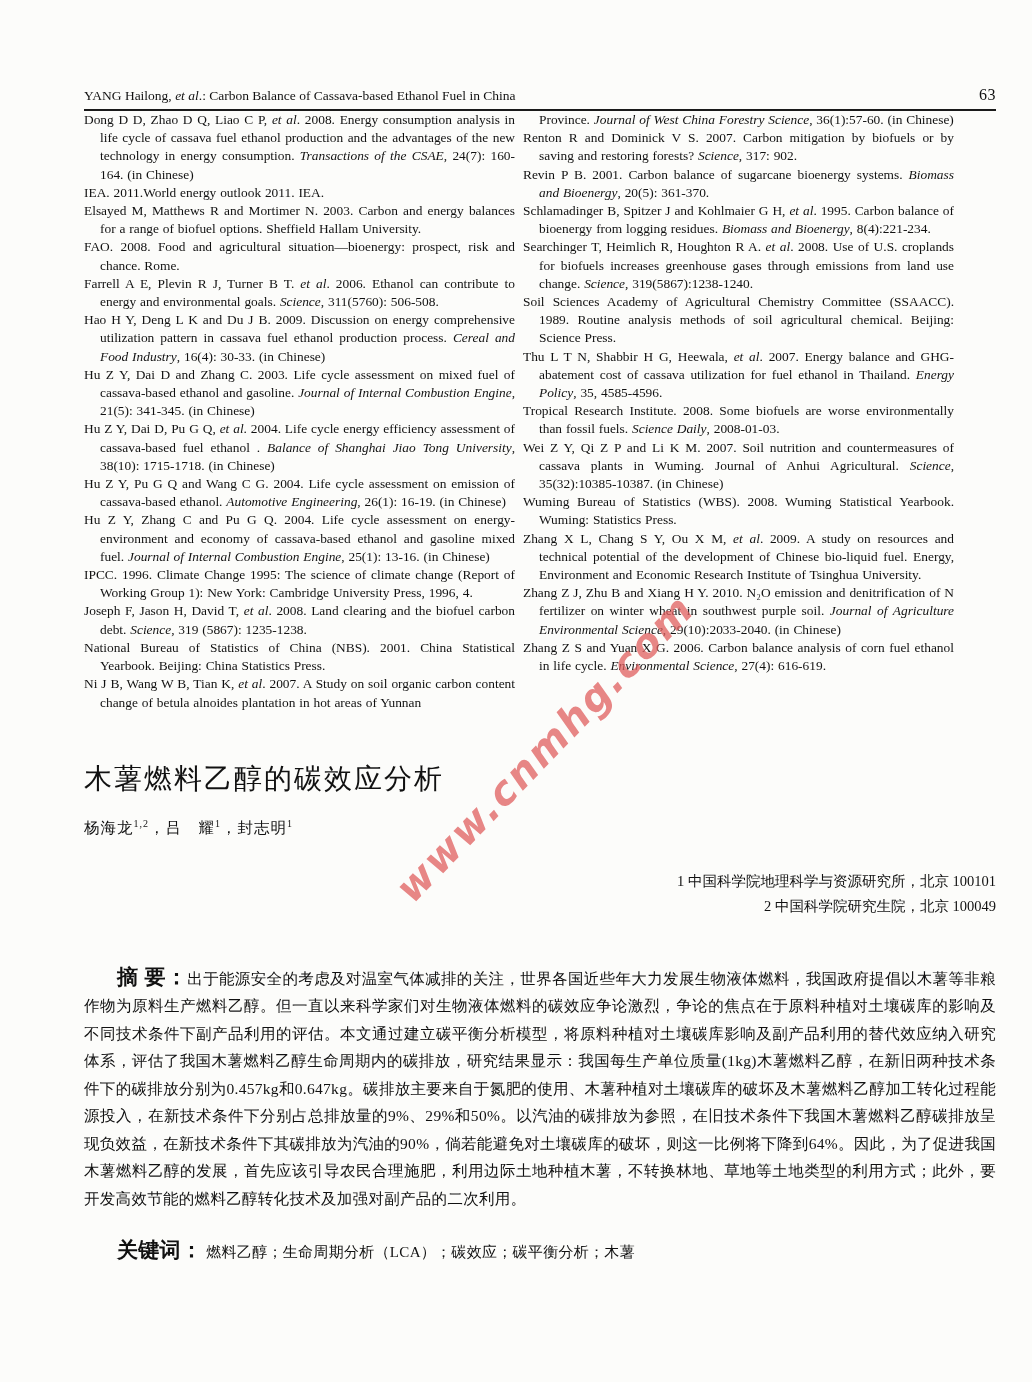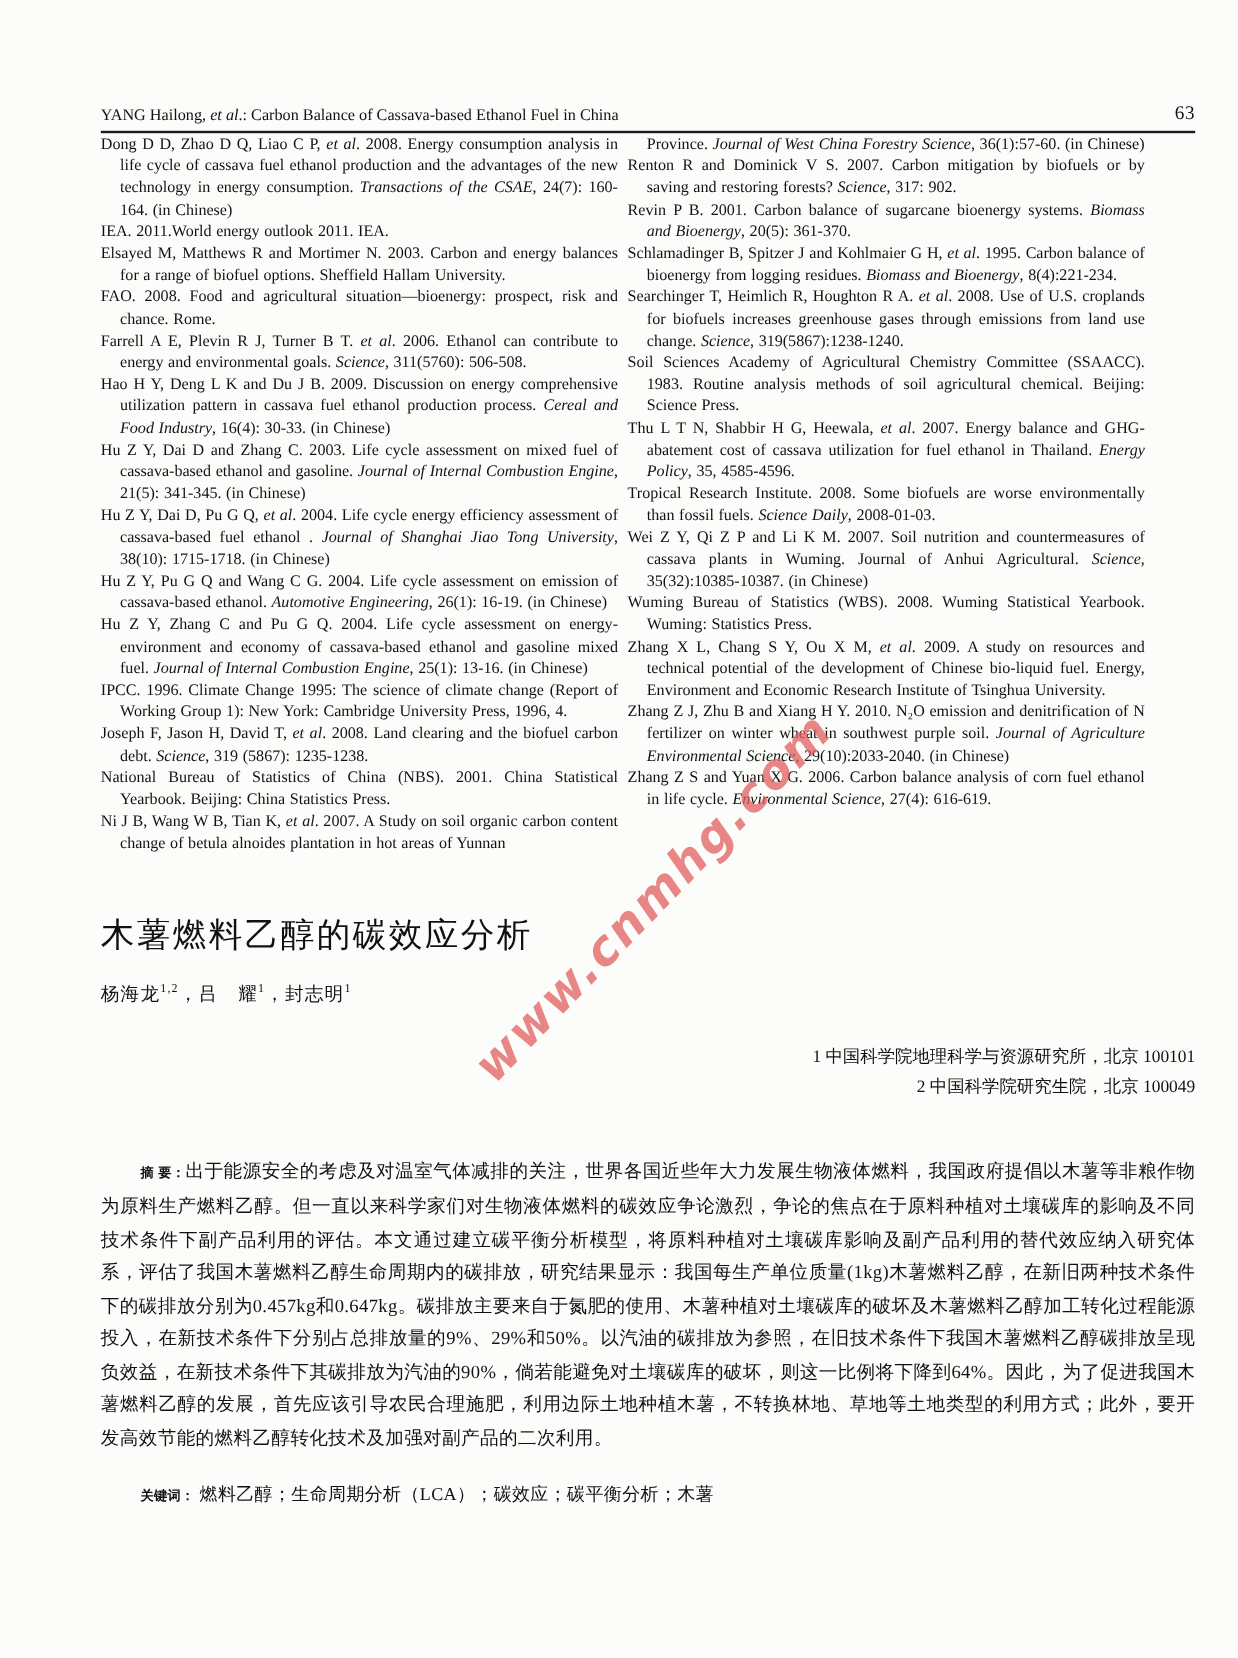--- a/index.html
+++ b/index.html
@@ -48,21 +48,21 @@
   .affiliations { margin-top: 30px; font-size: 14.5px; line-height: 25px; }
   .affiliations p { margin: 0; text-align: right; }
 
   .abstract {
     margin-top: 44px;
     font-size: 15.5px; line-height: 27.5px;
     text-align: justify;
     text-indent: 33px;
     letter-spacing: 0.3px;
   }
-  .abstract b, .keywords b { font-weight: bold; font-family: "Liberation Sans", "DejaVu Sans", sans-serif; font-size: 11px; }
+  .abstract b, .keywords b { font-weight: bold; font-family: "Liberation Sans", "DejaVu Sans", sans-serif; font-size: 21px; }
   .keywords {
     margin-top: 24px; margin-left: 33px;
     font-size: 15px; letter-spacing: 0.3px;
   }
 
   
   .watermark {
     position: absolute;
     left: 350px; top: 662px;
     width: 345px;
@@ -88,35 +88,35 @@
 
   <div class="refs">
     <div class="col">
         <p class="ref">Dong D D, Zhao D Q, Liao C P, <i>et al</i>. 2008. Energy consumption analysis in life cycle of cassava fuel ethanol production and the advantages of the new technology in energy consumption. <i>Transactions of the CSAE</i>, 24(7): 160-164. (in Chinese)</p>
         <p class="ref">IEA. 2011.World energy outlook 2011. IEA.</p>
         <p class="ref">Elsayed M, Matthews R and Mortimer N. 2003. Carbon and energy balances for a range of biofuel options. Sheffield Hallam University.</p>
         <p class="ref">FAO. 2008. Food and agricultural situation—bioenergy: prospect, risk and chance. Rome.</p>
         <p class="ref">Farrell A E, Plevin R J, Turner B T. <i>et al</i>. 2006. Ethanol can contribute to energy and environmental goals. <i>Science</i>, 311(5760): 506-508.</p>
         <p class="ref">Hao H Y, Deng L K and Du J B. 2009. Discussion on energy comprehensive utilization pattern in cassava fuel ethanol production process. <i>Cereal and Food Industry</i>, 16(4): 30-33. (in Chinese)</p>
         <p class="ref">Hu Z Y, Dai D and Zhang C. 2003. Life cycle assessment on mixed fuel of cassava-based ethanol and gasoline. <i>Journal of Internal Combustion Engine</i>, 21(5): 341-345. (in Chinese)</p>
-        <p class="ref">Hu Z Y, Dai D, Pu G Q, <i>et al</i>. 2004. Life cycle energy efficiency assessment of cassava-based fuel ethanol . <i>Journal of Shanghai Jiao Tong University</i>, 38(10): 1715-1718. (in Chinese)</p>
+        <p class="ref">Hu Z Y, Dai D, Pu G Q, <i>et al</i>. 2004. Life cycle energy efficiency assessment of cassava-based fuel ethanol . <i>Balance of Shanghai Jiao Tong University</i>, 38(10): 1715-1718. (in Chinese)</p>
         <p class="ref">Hu Z Y, Pu G Q and Wang C G. 2004. Life cycle assessment on emission of cassava-based ethanol. <i>Automotive Engineering</i>, 26(1): 16-19. (in Chinese)</p>
         <p class="ref">Hu Z Y, Zhang C and Pu G Q. 2004. Life cycle assessment on energy-environment and economy of cassava-based ethanol and gasoline mixed fuel. <i>Journal of Internal Combustion Engine</i>, 25(1): 13-16. (in Chinese)</p>
         <p class="ref">IPCC. 1996. Climate Change 1995: The science of climate change (Report of Working Group 1): New York: Cambridge University Press, 1996, 4.</p>
         <p class="ref">Joseph F, Jason H, David T, <i>et al</i>. 2008. Land clearing and the biofuel carbon debt. <i>Science</i>, 319 (5867): 1235-1238.</p>
         <p class="ref">National Bureau of Statistics of China (NBS). 2001. China Statistical Yearbook. Beijing: China Statistics Press.</p>
         <p class="ref">Ni J B, Wang W B, Tian K, <i>et al</i>. 2007. A Study on soil organic carbon content change of betula alnoides plantation in hot areas of Yunnan</p>
       </div>
     <div class="col">
         <p class="ref cont">Province. <i>Journal of West China Forestry Science</i>, 36(1):57-60. (in Chinese)</p>
         <p class="ref">Renton R and Dominick V S. 2007. Carbon mitigation by biofuels or by saving and restoring forests? <i>Science</i>, 317: 902.</p>
         <p class="ref">Revin P B. 2001. Carbon balance of sugarcane bioenergy systems. <i>Biomass and Bioenergy</i>, 20(5): 361-370.</p>
         <p class="ref">Schlamadinger B, Spitzer J and Kohlmaier G H, <i>et al</i>. 1995. Carbon balance of bioenergy from logging residues. <i>Biomass and Bioenergy</i>, 8(4):221-234.</p>
         <p class="ref">Searchinger T, Heimlich R, Houghton R A. <i>et al</i>. 2008. Use of U.S. croplands for biofuels increases greenhouse gases through emissions from land use change. <i>Science</i>, 319(5867):1238-1240.</p>
-        <p class="ref">Soil Sciences Academy of Agricultural Chemistry Committee (SSAACC). 1983. Routine analysis methods of soil agricultural chemical. Beijing: Science Press.</p>
+        <p class="ref">Soil Sciences Academy of Agricultural Chemistry Committee (SSAACC). 1989. Routine analysis methods of soil agricultural chemical. Beijing: Science Press.</p>
         <p class="ref">Thu L T N, Shabbir H G, Heewala, <i>et al</i>. 2007. Energy balance and GHG-abatement cost of cassava utilization for fuel ethanol in Thailand. <i>Energy Policy</i>, 35, 4585-4596.</p>
         <p class="ref">Tropical Research Institute. 2008. Some biofuels are worse environmentally than fossil fuels. <i>Science Daily</i>, 2008-01-03.</p>
         <p class="ref">Wei Z Y, Qi Z P and Li K M. 2007. Soil nutrition and countermeasures of cassava plants in Wuming. Journal of Anhui Agricultural. <i>Science</i>, 35(32):10385-10387. (in Chinese)</p>
         <p class="ref">Wuming Bureau of Statistics (WBS). 2008. Wuming Statistical Yearbook. Wuming:  Statistics Press.</p>
         <p class="ref">Zhang X L, Chang S Y, Ou X M, <i>et al</i>. 2009. A study on resources and technical potential of the development of Chinese bio-liquid fuel. Energy, Environment and Economic Research Institute of Tsinghua University.</p>
         <p class="ref">Zhang Z J, Zhu B and Xiang H Y. 2010. N₂O emission and denitrification of N fertilizer on winter wheat in southwest purple soil. <i>Journal of Agriculture Environmental Science</i>, 29(10):2033-2040. (in Chinese)</p>
         <p class="ref">Zhang Z S and Yuan X G. 2006. Carbon balance analysis of corn fuel ethanol in life cycle. <i>Environmental Science</i>, 27(4): 616-619.</p>
       </div>
   </div>
 

